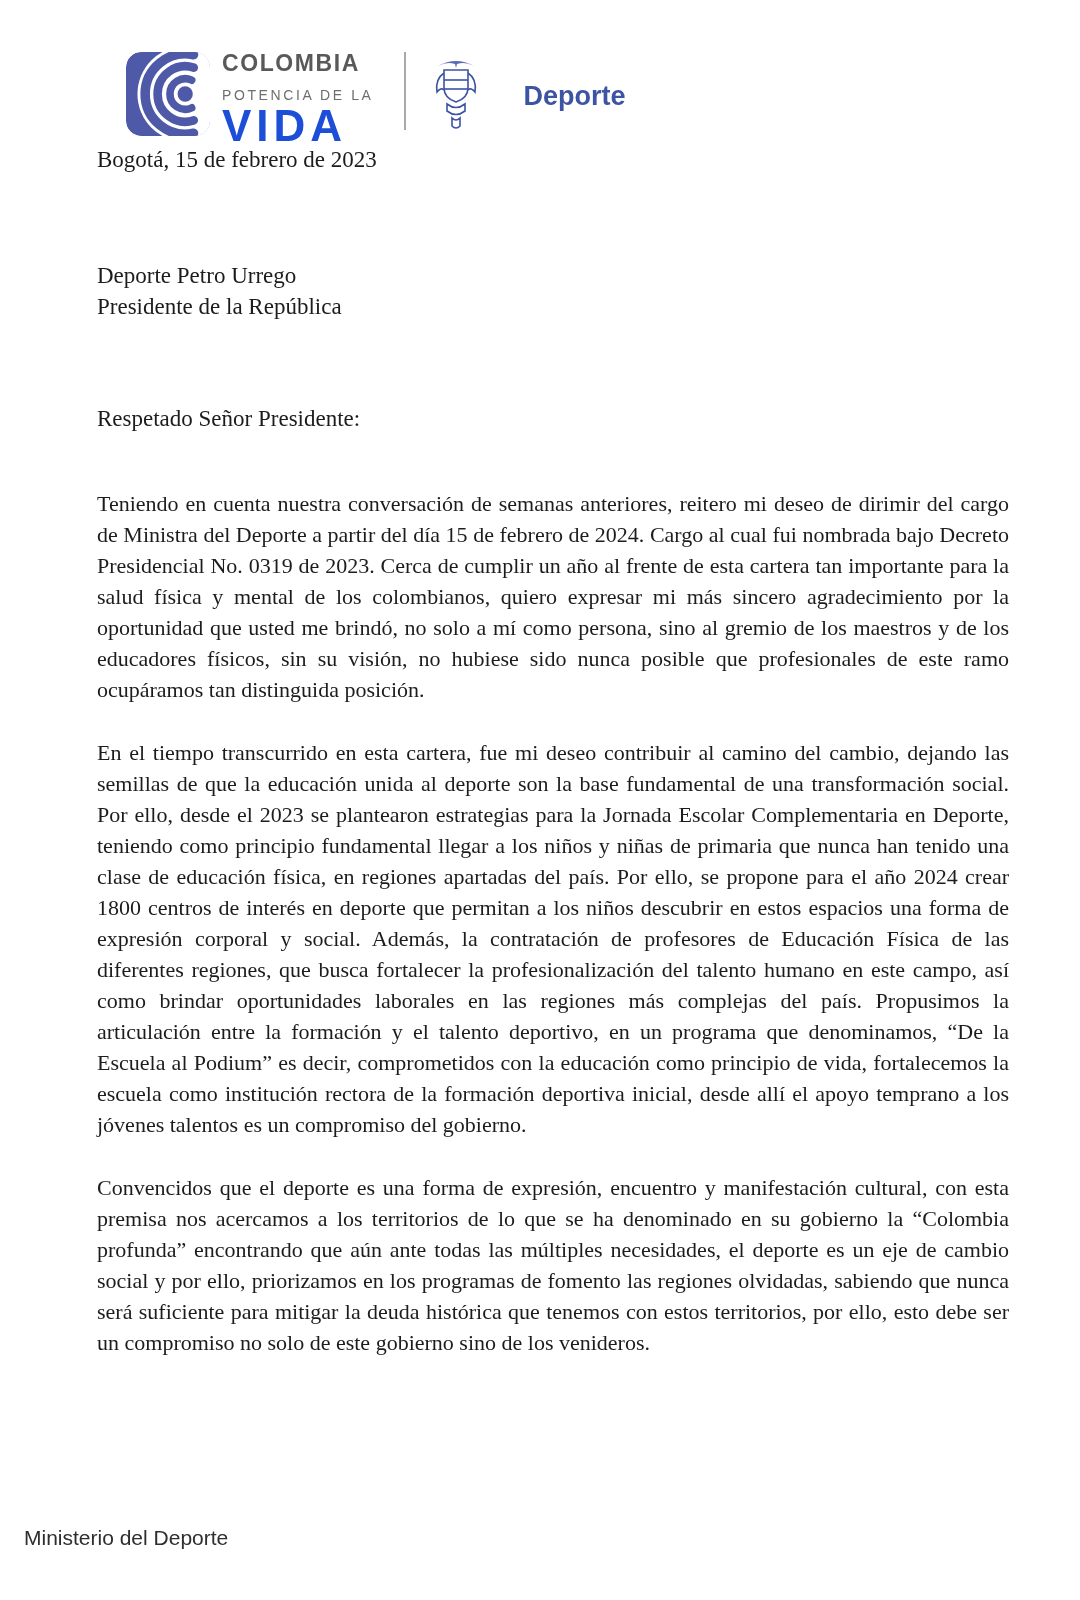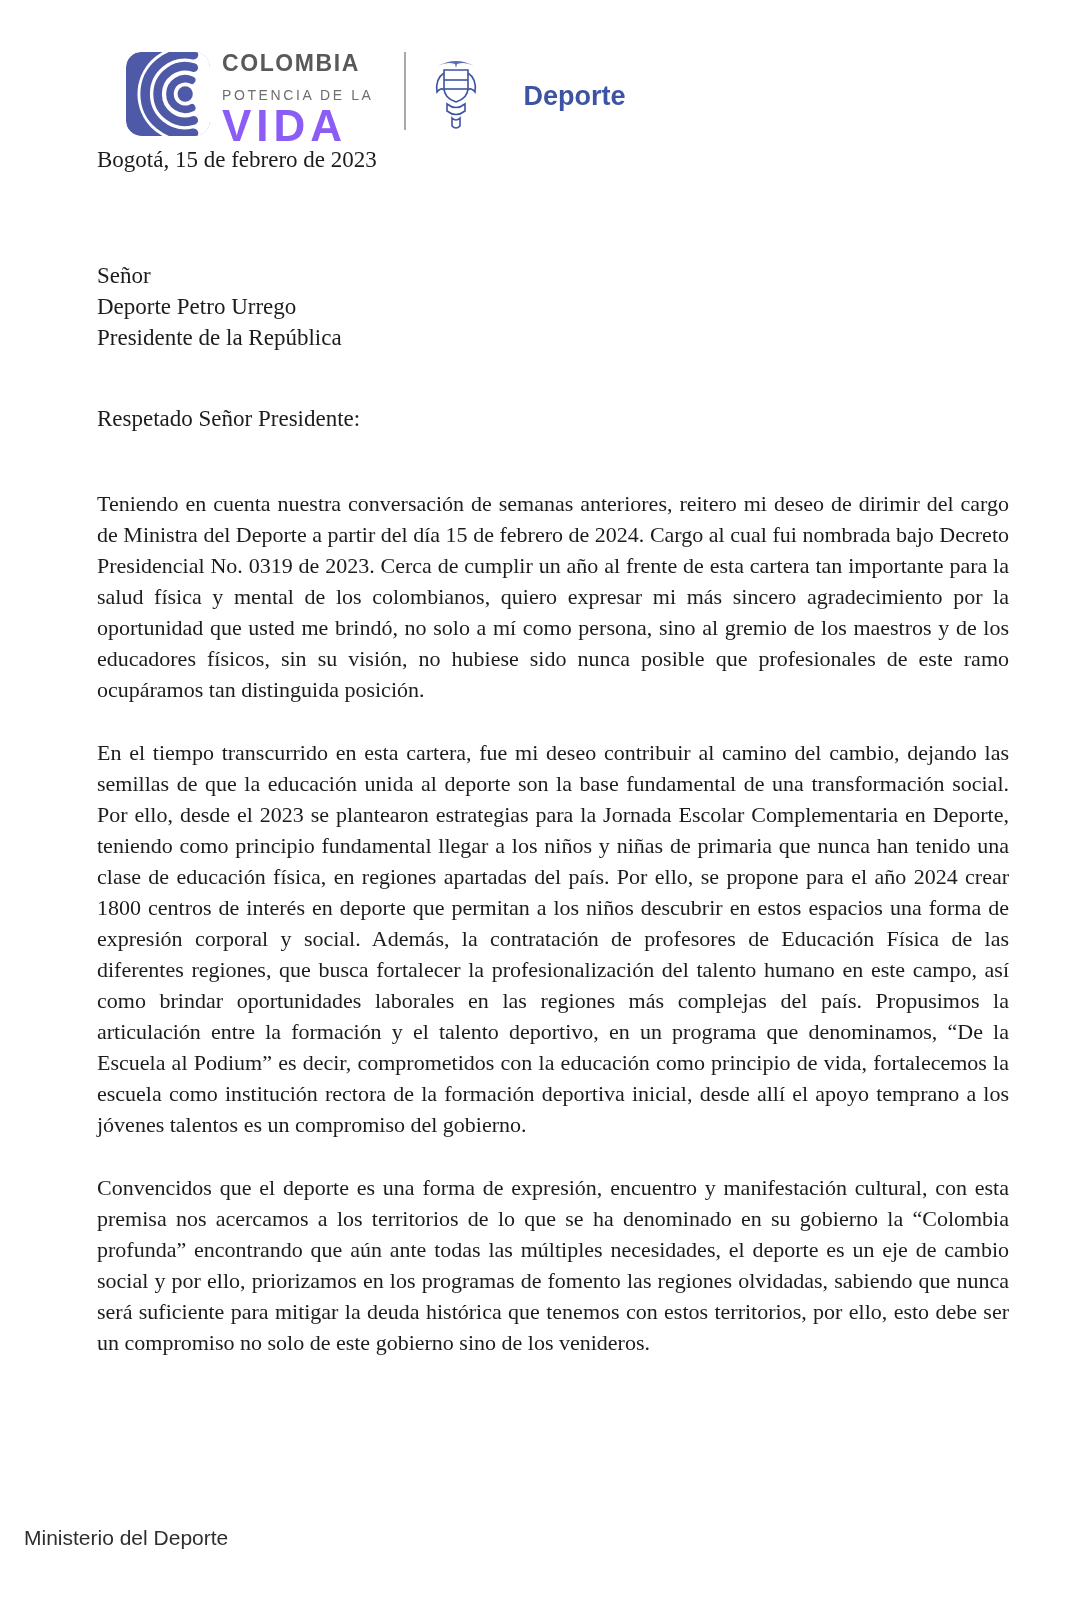--- a/index.html
+++ b/index.html
@@ -39,21 +39,21 @@
     font-size: 14px;
     font-weight: 500;
     letter-spacing: 2.6px;
     color: #6d6e71;
     margin-top: 13px;
   }
   .brand-line3 {
     font-size: 44px;
     font-weight: 800;
     letter-spacing: 5px;
-    color: #8b5cf6;
+    color: #1d4ed8;
     margin-top: 2px;
   }
   .logo-divider {
     width: 2px;
     height: 78px;
     background: #a7a9ac;
     margin: 0 26px 0 30px;
   }
   .deporte-wrap { display: flex; align-items: center; gap: 32px; }
   .deporte-label {
@@ -152,21 +152,20 @@
           </g>
         </svg>
       </span>
       <span class="deporte-label">Deporte</span>
     </span>
   </div>
 
   <div class="date-line">Bogotá, 15 de febrero de 2023</div>
 
   <div class="recipient">
-    <div>Señor</div>
     <div>Deporte Petro Urrego</div>
     <div>Presidente de la República</div>
   </div>
 
   <div class="salutation">Respetado Señor Presidente:</div>
 
   <div class="letter-body">
     <p>Teniendo en cuenta nuestra conversación de semanas anteriores, reitero mi deseo de dirimir del cargo de Ministra del Deporte a partir del día 15 de febrero de 2024. Cargo al cual fui nombrada bajo Decreto Presidencial No. 0319 de 2023. Cerca de cumplir un año al frente de esta cartera tan importante para la salud física y mental de los colombianos, quiero expresar mi más sincero agradecimiento por la oportunidad que usted me brindó, no solo a mí como persona, sino al gremio de los maestros y de los educadores físicos, sin su visión, no hubiese sido nunca posible que profesionales de este ramo ocupáramos tan distinguida posición.</p>
     <p>En el tiempo transcurrido en esta cartera, fue mi deseo contribuir al camino del cambio, dejando las semillas de que la educación unida al deporte son la base fundamental de una transformación social. Por ello, desde el 2023 se plantearon estrategias para la Jornada Escolar Complementaria en Deporte, teniendo como principio fundamental llegar a los niños y niñas de primaria que nunca han tenido una clase de educación física, en regiones apartadas del país.  Por ello, se propone para el año 2024 crear 1800 centros de interés en deporte que permitan a los niños descubrir en estos espacios una forma de expresión corporal y social. Además, la contratación de profesores de Educación Física de las diferentes regiones, que busca fortalecer la profesionalización del talento humano en este campo, así como brindar oportunidades laborales en las regiones más complejas del país. Propusimos la articulación entre la formación y el talento deportivo, en un programa que denominamos, “De la Escuela al Podium” es decir, comprometidos con la educación como principio de vida, fortalecemos la escuela como institución rectora de la formación deportiva inicial, desde allí el apoyo temprano a los jóvenes talentos es un compromiso del gobierno.</p>
     <p>Convencidos que el deporte es una forma de expresión, encuentro y manifestación cultural, con esta premisa nos acercamos a los territorios de lo que se ha denominado en su gobierno la “Colombia profunda” encontrando que aún ante todas las múltiples necesidades, el deporte es un eje de cambio social y por ello, priorizamos en los programas de fomento las regiones olvidadas, sabiendo que nunca será suficiente para mitigar la deuda histórica que tenemos con estos territorios, por ello, esto debe ser un compromiso no solo de este gobierno sino de los venideros.</p>

